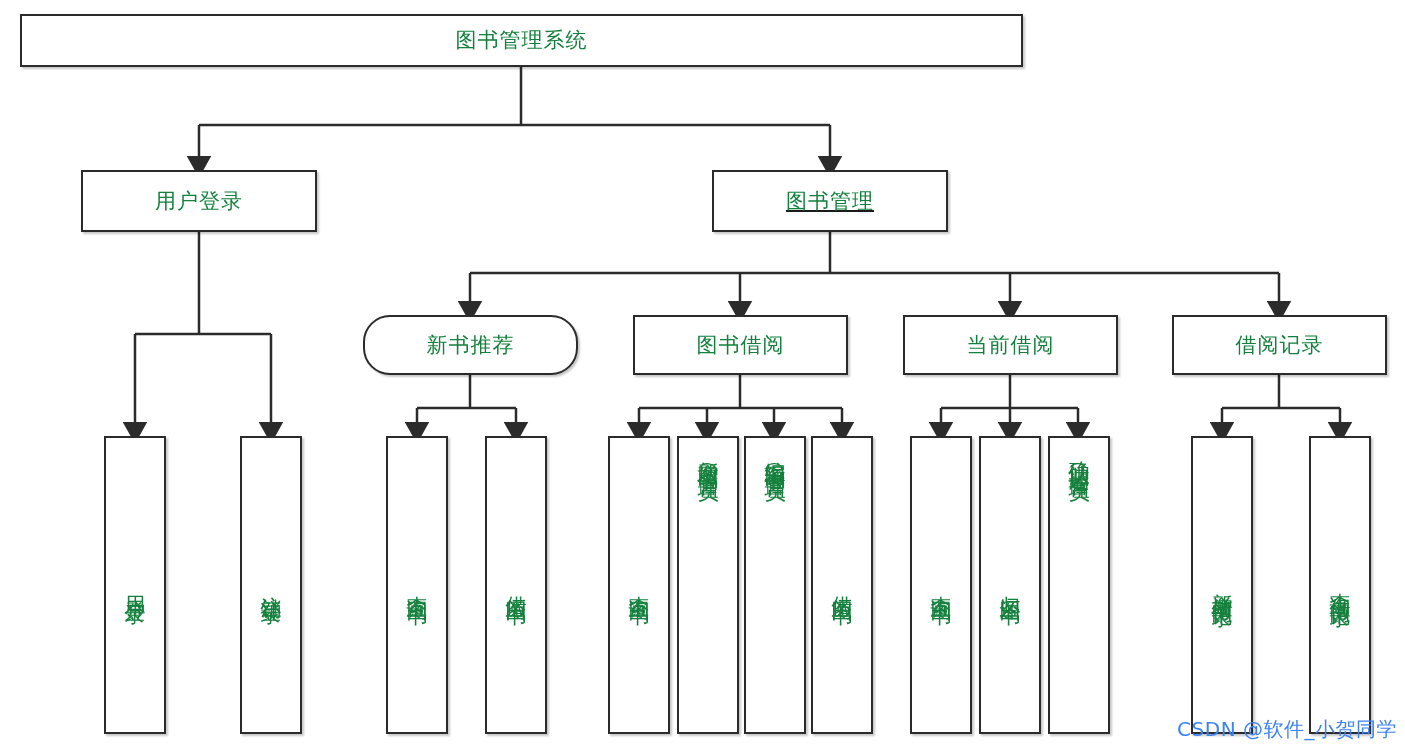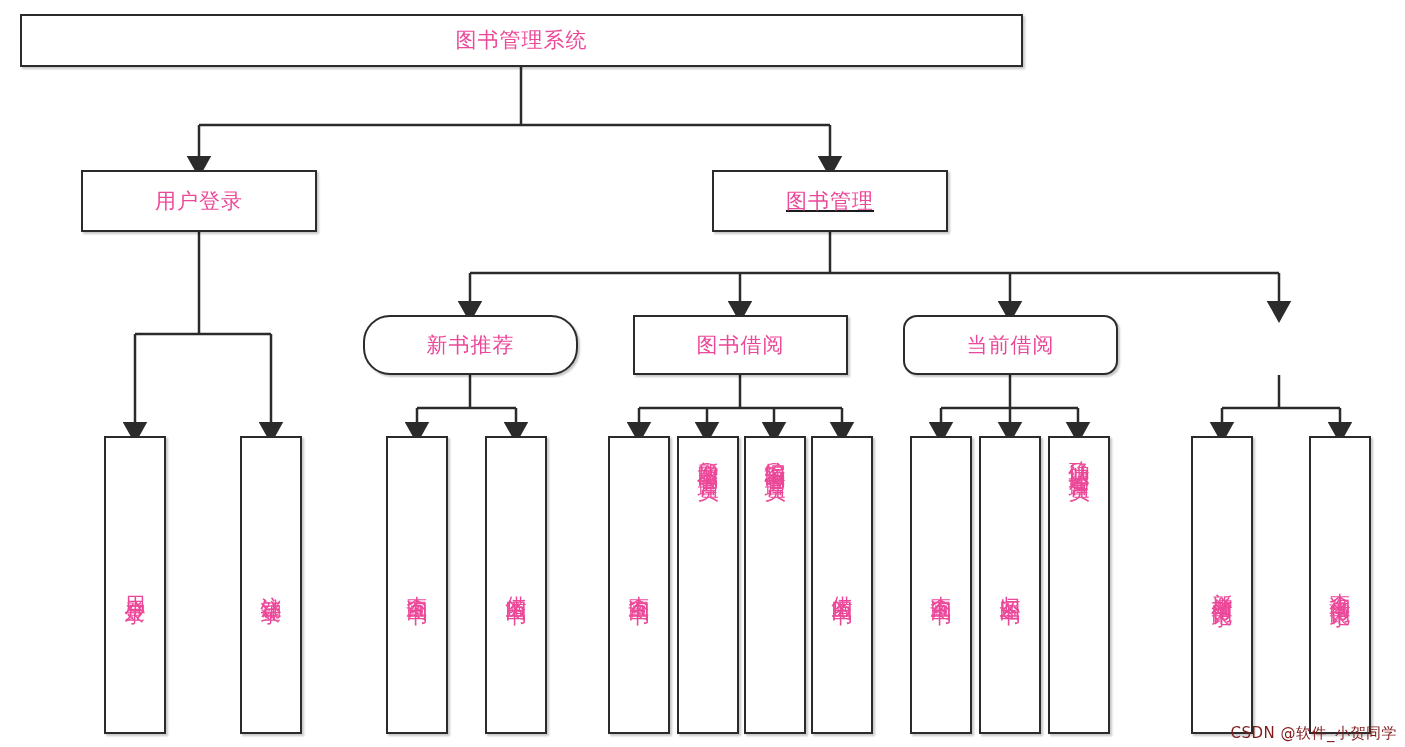--- a/index.html
+++ b/index.html
@@ -35,21 +35,21 @@
     box-shadow: 2px 2px 2px rgba(0,0,0,0.22);
     display: flex;
     align-items: center;
     justify-content: center;
     z-index: 2;
   }
   .node-label {
     font-size: 21px;
     line-height: 1.25;
     letter-spacing: 1px;
-    color: #ec4899;
+    color: #15803d;
     text-align: center;
     white-space: nowrap;
   }
   
   .node.leaf {
     align-items: flex-start;
     justify-content: center;
     padding-top: 6px;
   }
   .node.leaf .node-label {
@@ -63,22 +63,22 @@
     max-height: 100%;
   }
   .node.leaf.centered {
     align-items: center;
     padding-top: 0;
   }
   .watermark {
     position: absolute;
     right: 8px;
     bottom: 4px;
-    font-size: 15px;
-    color: #7f1d1d;
+    font-size: 20px;
+    color: #3b82f6;
     letter-spacing: 0.5px;
     z-index: 5;
     white-space: nowrap;
     font-family: "DejaVu Sans", "Liberation Sans", sans-serif;
   }
 </style>
 </head>
 <body>
 
 <div id="canvas">
@@ -148,24 +148,27 @@
   </div>
 
   <div class="node" style="left:363px; top:315px; width:215px; height:60px;border-radius:27px;">
     <span class="node-label">新书推荐</span>
   </div>
 
   <div class="node" style="left:633px; top:315px; width:215px; height:60px;">
     <span class="node-label">图书借阅</span>
   </div>
 
-  <div class="node" style="left:903px; top:315px; width:215px; height:60px;border-radius:14px;">
+  <div class="node" style="left:903px; top:315px; width:215px; height:60px;">
     <span class="node-label">当前借阅</span>
   </div>
 
+  <div class="node" style="left:1172px; top:315px; width:215px; height:60px;">
+    <span class="node-label">借阅记录</span>
+  </div>
 
   <div class="node leaf centered" style="left:104px; top:436px; width:62px; height:298px;">
     <span class="node-label">用户登录</span>
   </div>
 
   <div class="node leaf centered" style="left:240px; top:436px; width:62px; height:298px;">
     <span class="node-label">注销登录</span>
   </div>
 
   <div class="node leaf centered" style="left:386px; top:436px; width:62px; height:298px;">

